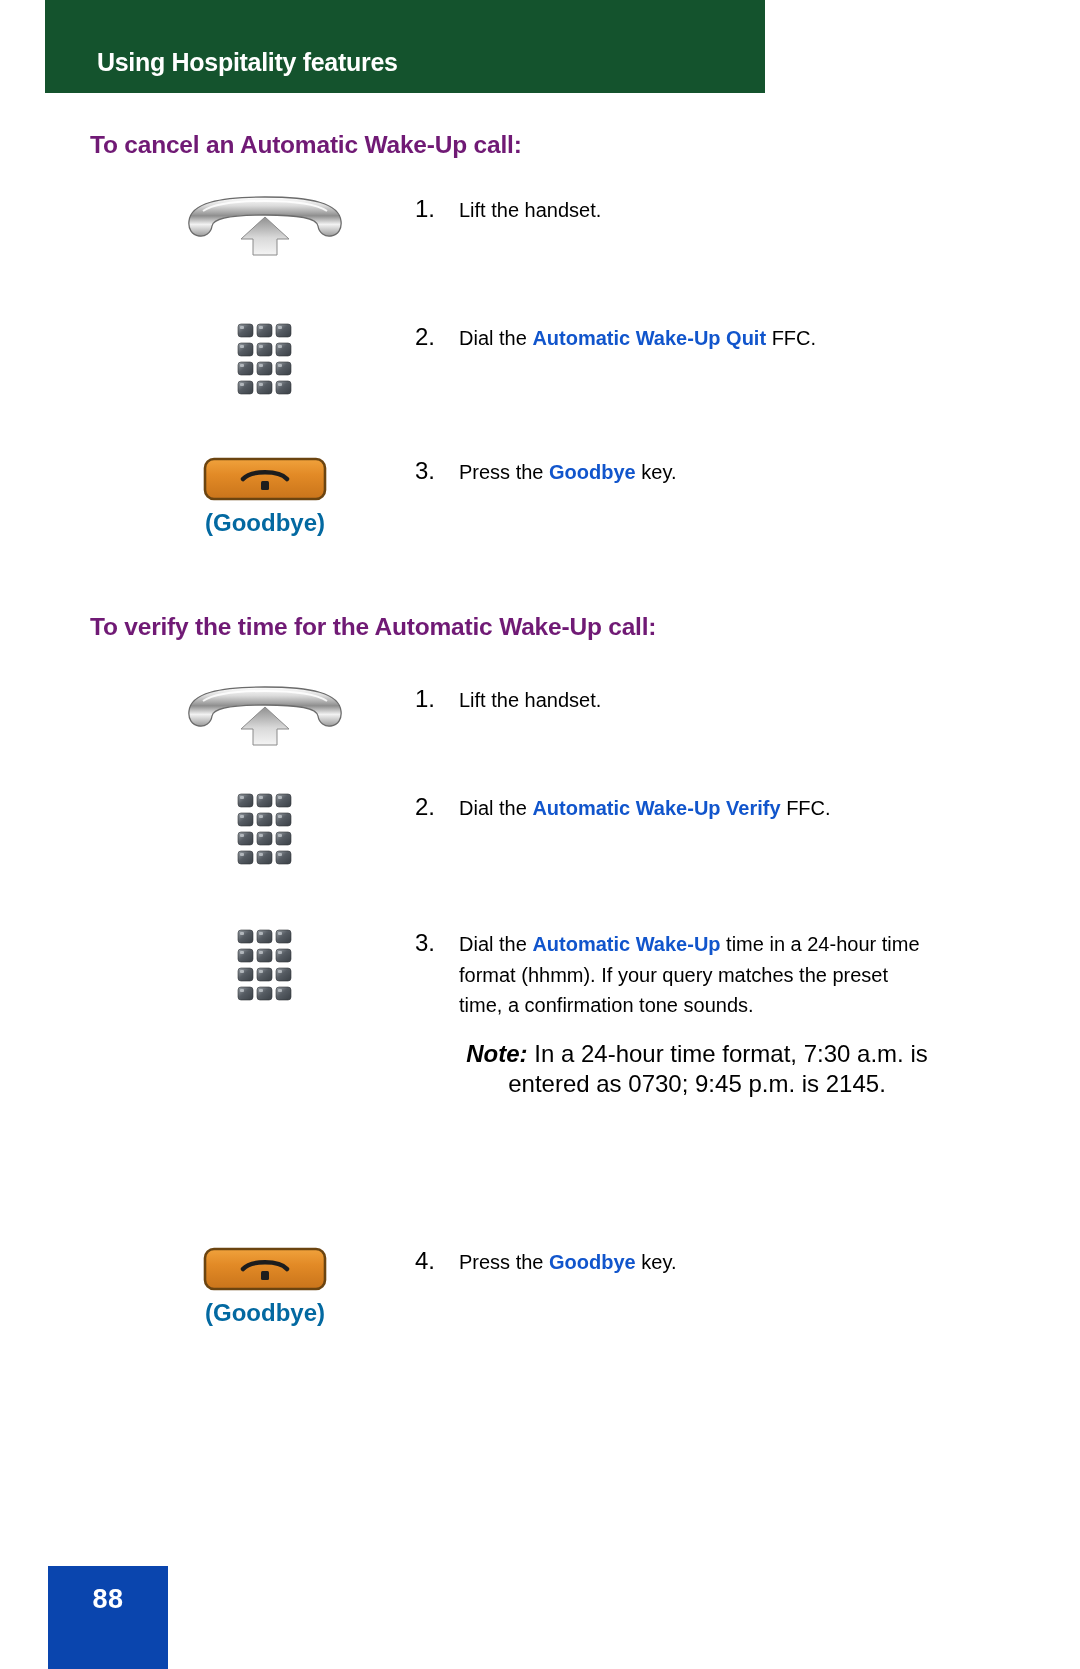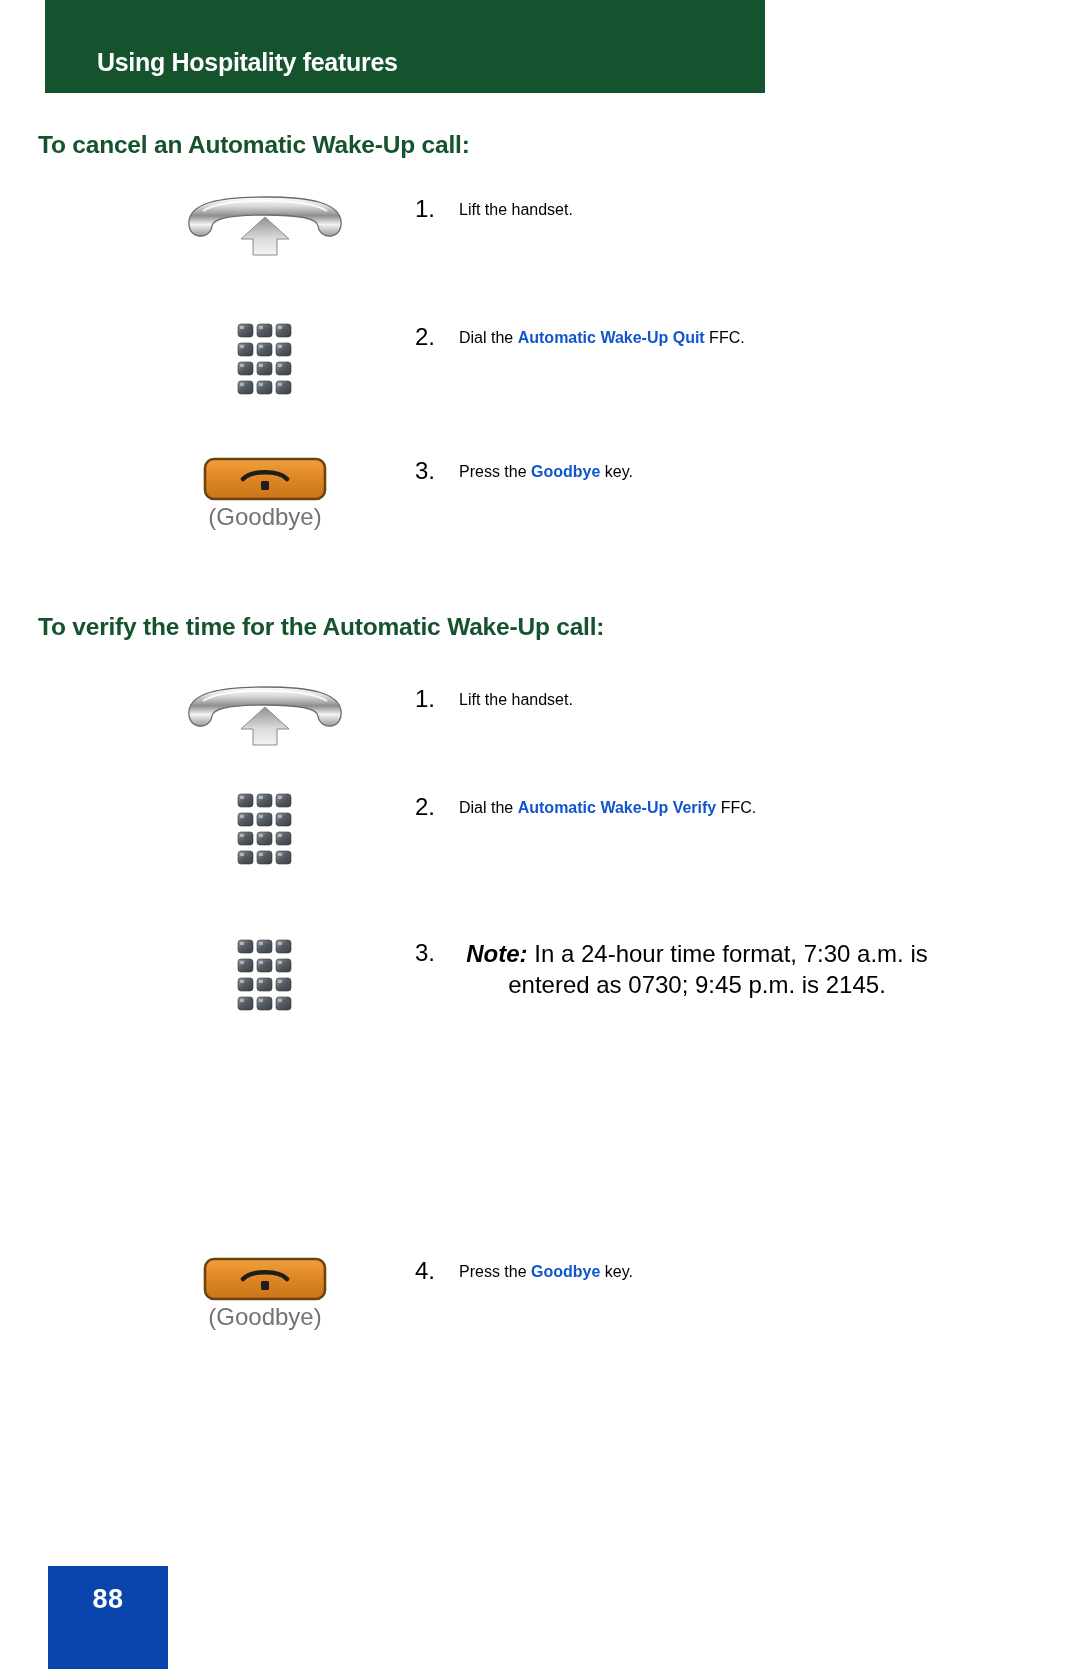--- a/index.html
+++ b/index.html
@@ -41,23 +41,23 @@
   .page-body {
     position: absolute;
     left: 0;
     top: 93px;
     width: 1080px;
   }
 
   .section-heading {
     font-size: 24.5px;
     font-weight: bold;
-    color: #14532d;
+    color: #701a75;
     letter-spacing: -0.2px;
-    margin-left: 38px;
+    margin-left: 90px;
   }
 
   
   .step {
     position: relative;
     display: block;
     min-height: 0;
   }
   .step-icon-cell {
     position: absolute;
@@ -74,21 +74,21 @@
   .step-num {
     position: absolute;
     left: 0;
     top: 0;
     width: 44px;
     font-size: 24px;
     color: #000;
   }
   .step-text {
     margin-left: 44px;
-    font-size: 16px;
+    font-size: 20px;
     line-height: 30.5px;
     color: #000;
   }
   .kw {
     color: #1155CC;
     font-weight: bold;
     margin-top: 16px;
   }
   .note-block {
     margin-left: 44px;
@@ -96,22 +96,24 @@
     font-size: 24px;
     line-height: 30.5px;
     text-align: center;
   }
   .note-label {
     font-weight: bold;
     font-style: italic;
   }
   .icon-caption {
     font-size: 24px;
-    color: #737373;
+    color: #0369a1;
+    margin-top: 6px;
     line-height: 1;
+    font-weight: bold;
   }
 
   
   .handset-icon {
     display: inline-block;
     width: 160px;
     height: 62px;
     position: relative;
   }
   
@@ -367,20 +369,23 @@
               <rect x="41" y="41" width="4" height="3" rx="1"></rect>
               <rect x="3" y="60" width="4" height="3" rx="1"></rect>
               <rect x="22" y="60" width="4" height="3" rx="1"></rect>
               <rect x="41" y="60" width="4" height="3" rx="1"></rect>
             </g>
           </svg>
         </span>
       </div>
       <div class="step-text-cell">
         <span class="step-num">3.</span>
+        <div class="step-text">
+          <span>Dial the </span><span class="kw">Automatic Wake-Up</span><span> time in a 24-hour time format (hhmm). If your query matches the preset time, a confirmation tone sounds.</span>
+        </div>
         <div class="note-block">
           <span class="note-label">Note:</span><span> In a 24-hour time format, 7:30 a.m. is entered as 0730; 9:45 p.m. is 2145.</span>
         </div>
       </div>
     </div>
 
     <div class="step" style="margin-top:18px; height:110px;">
       <div class="step-icon-cell">
         <span class="goodbye-key">
           <svg width="124" height="44" viewBox="0 0 124 44">

